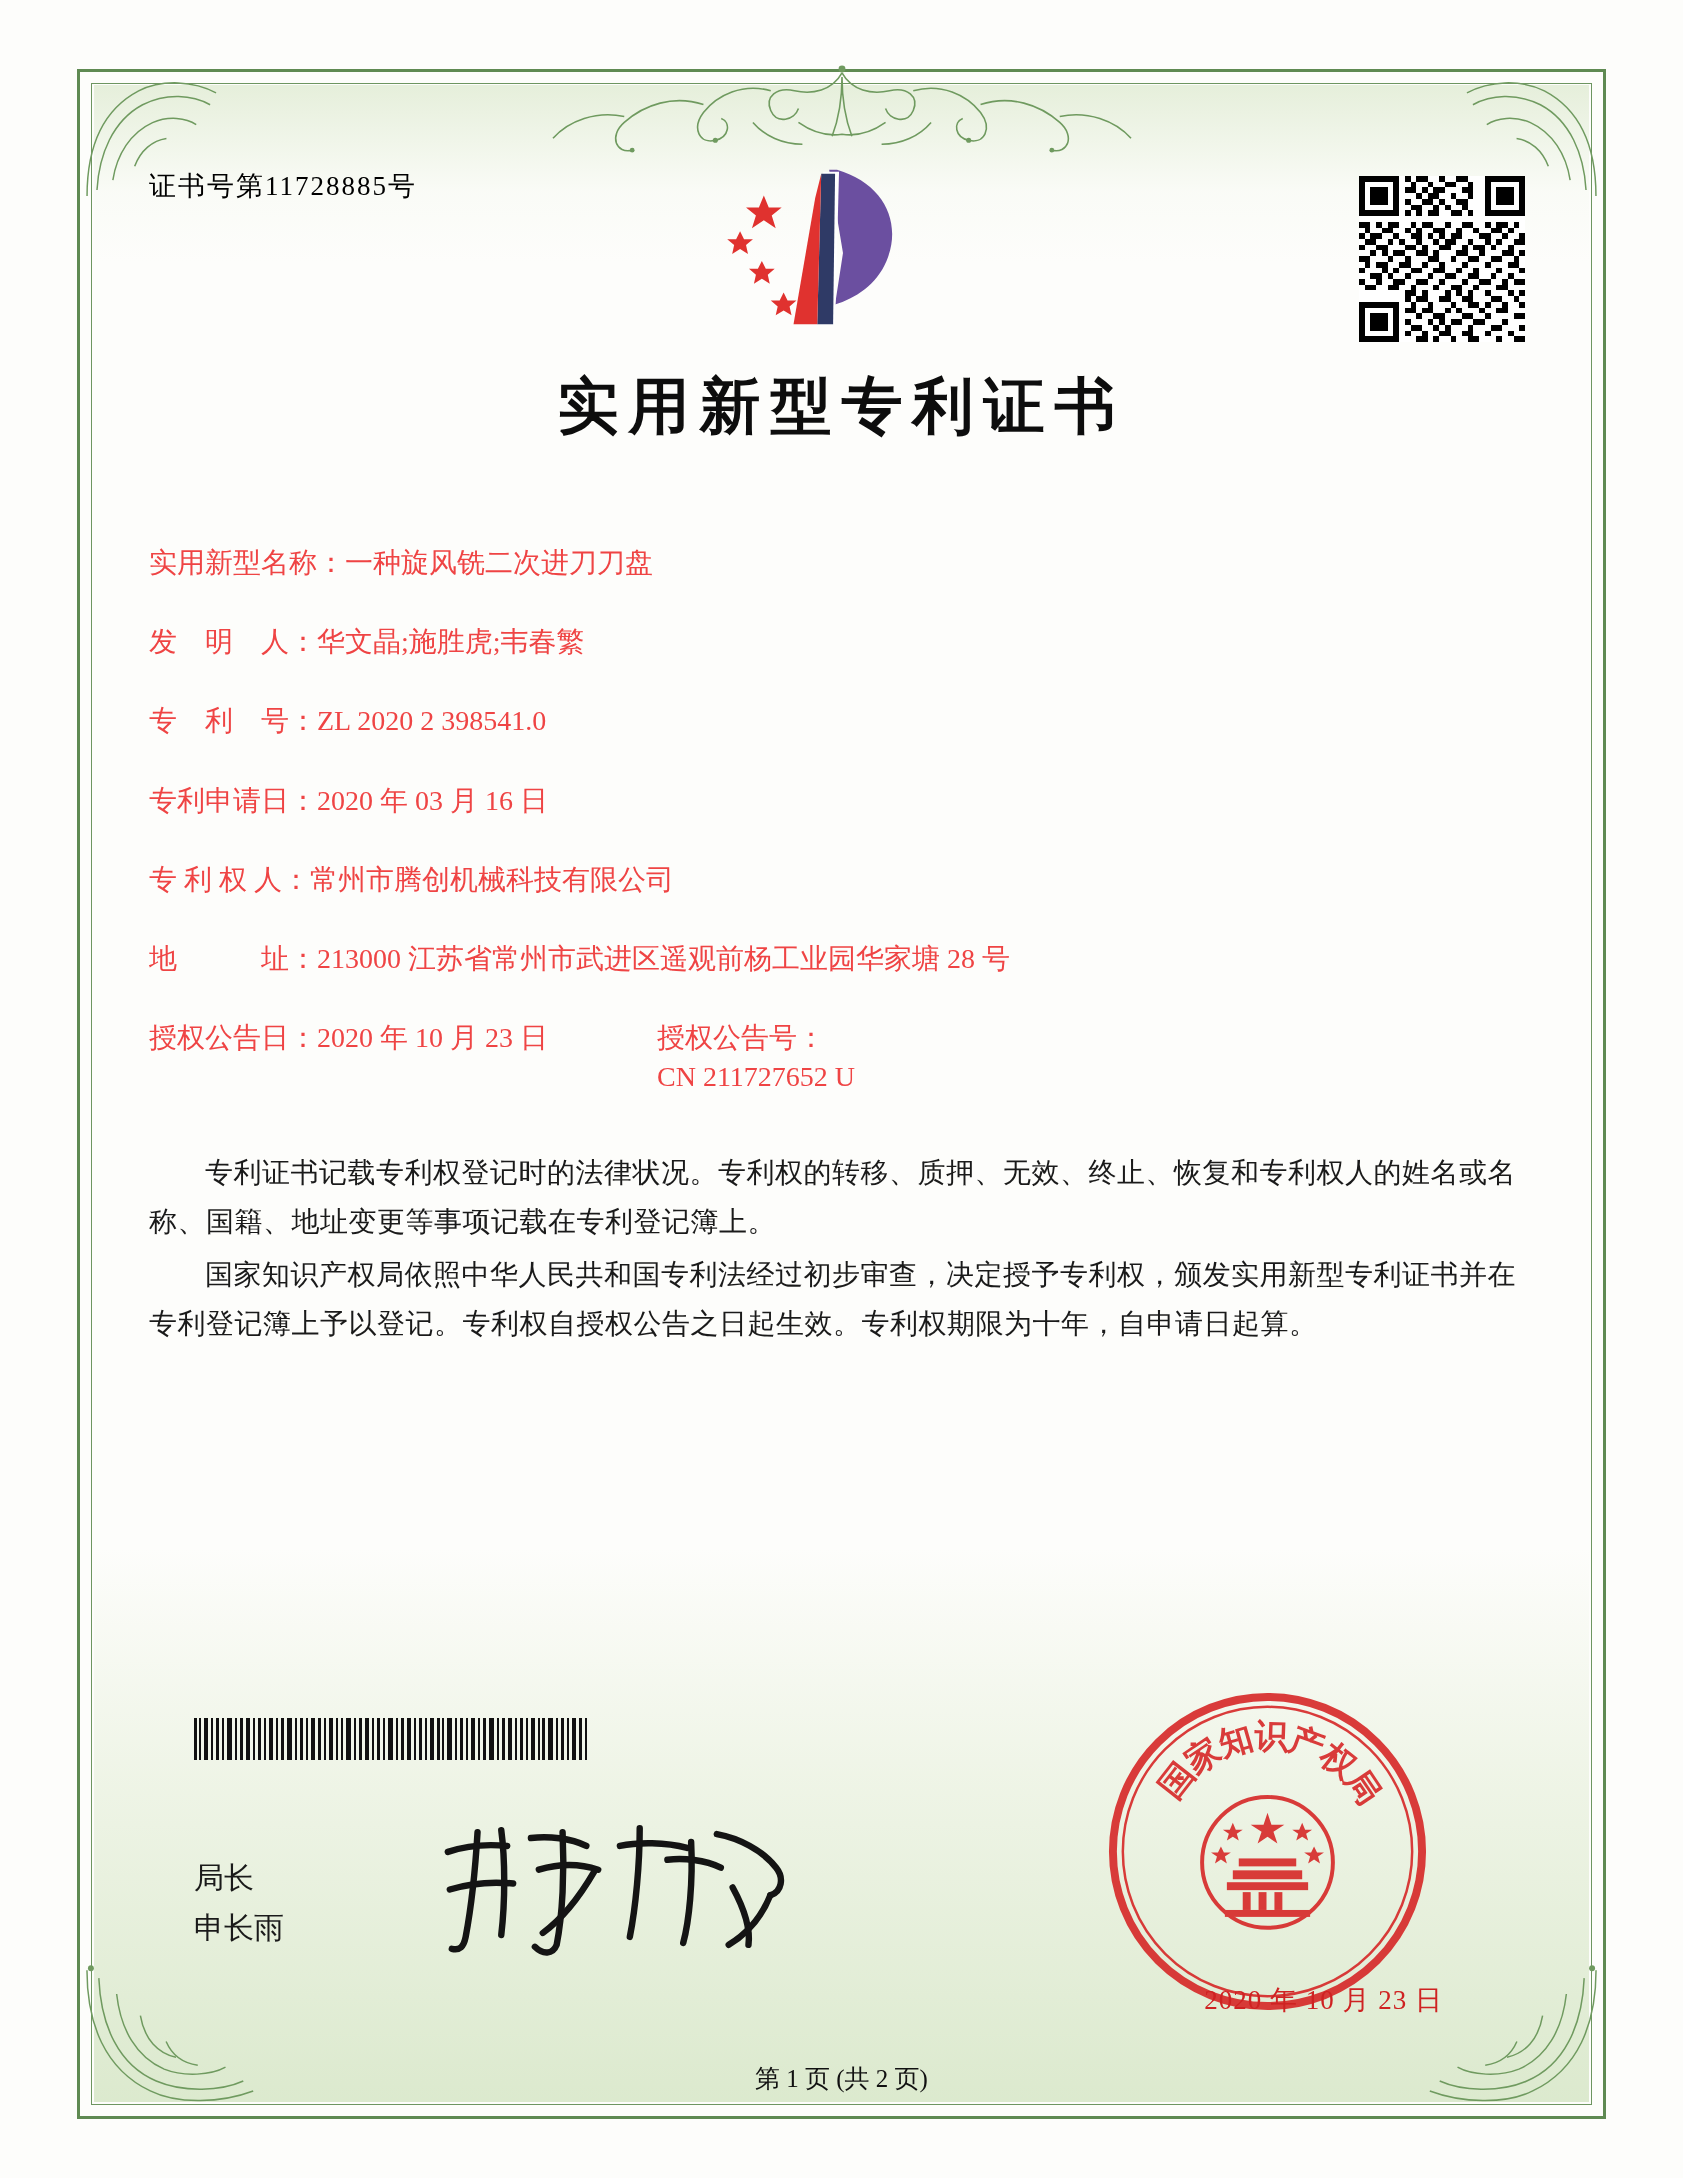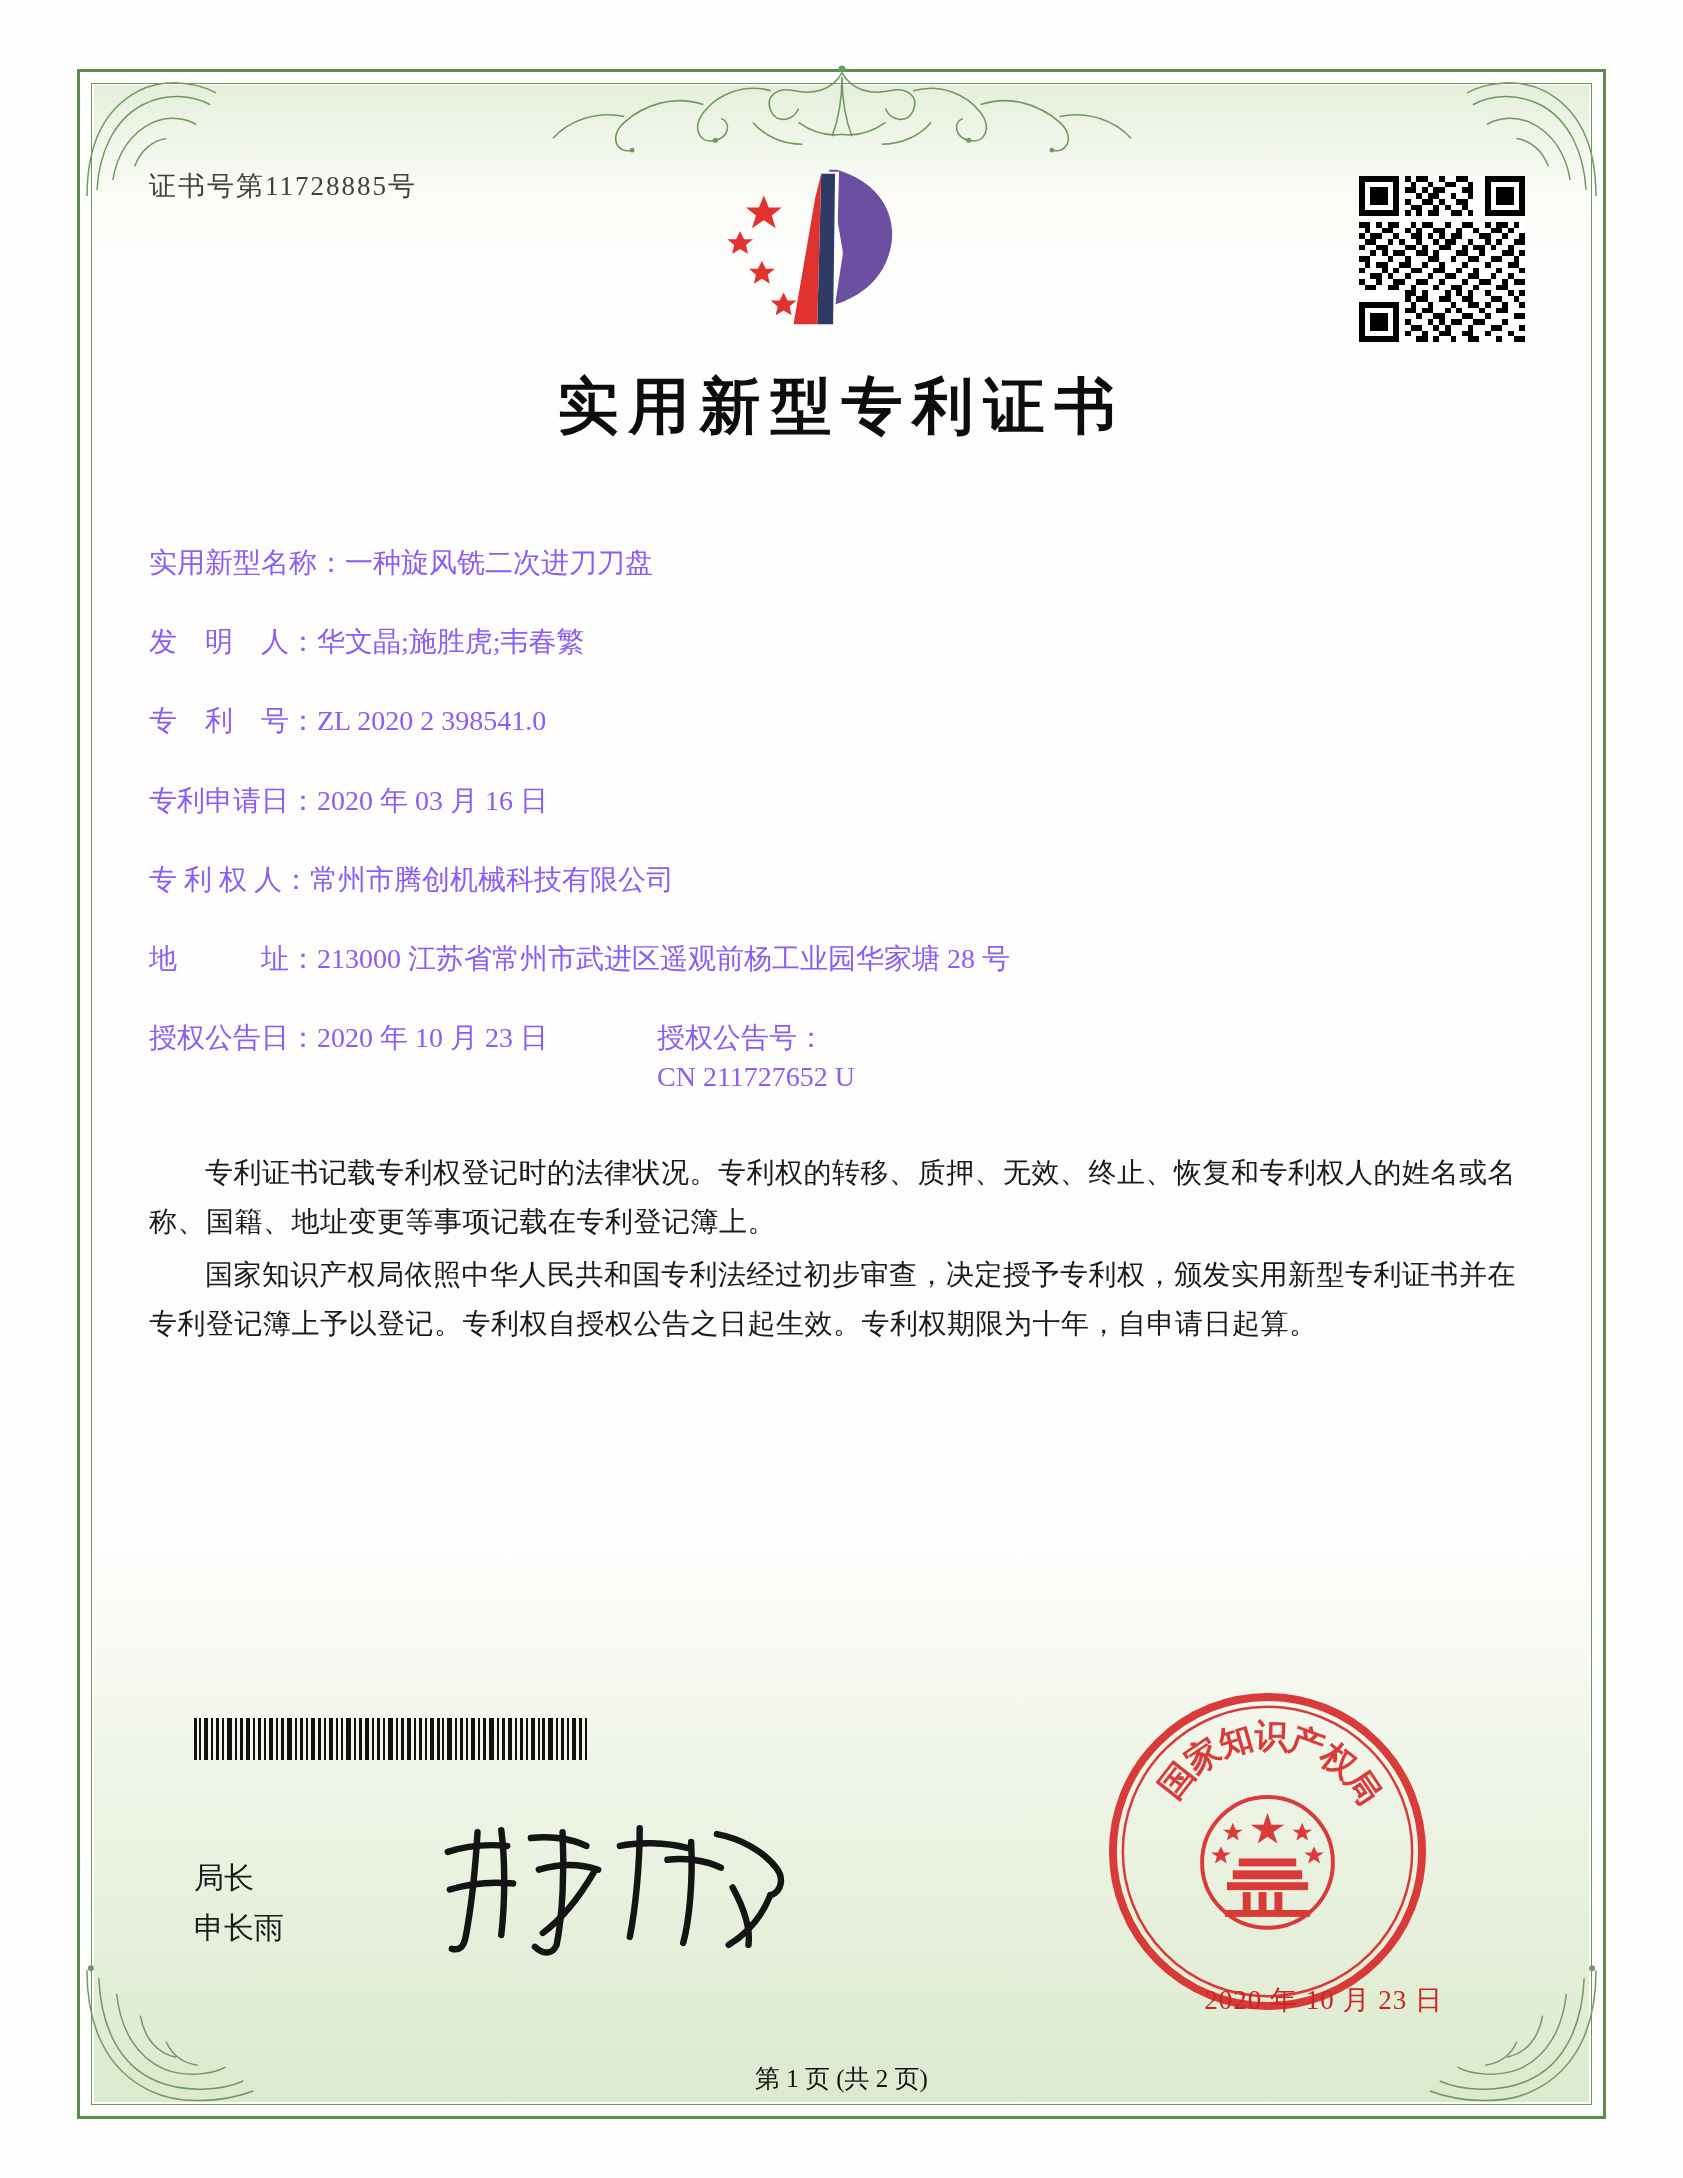--- a/index.html
+++ b/index.html
@@ -83,21 +83,21 @@
   .content {
     position: absolute;
     left: 149px;
     right: 149px;
     top: 168px;
   }
 
   .cert-number {
     font-size: 27px;
     letter-spacing: 2px;
-    color: #404040;
+    color: #000000;
   }
 
   .emblem {
     position: absolute;
     left: 50%;
     transform: translateX(-50%);
     top: 158px;
     width: 248px;
     height: 188px;
   }
@@ -122,21 +122,21 @@
 
   .fields {
     margin-top: 95px;
   }
   .field-row {
     display: flex;
     align-items: baseline;
     font-size: 28px;
     margin-bottom: 40px;
     line-height: 1.4;
-    color: #8b5cf6;
+    color: #ef4444;
   }
   .field-label {
     white-space: pre;
     flex: 0 0 auto;
   }
   .field-value {
     flex: 1 1 auto;
   }
   .field-row.inline-two .field-group-2 {
     margin-left: 109px;

